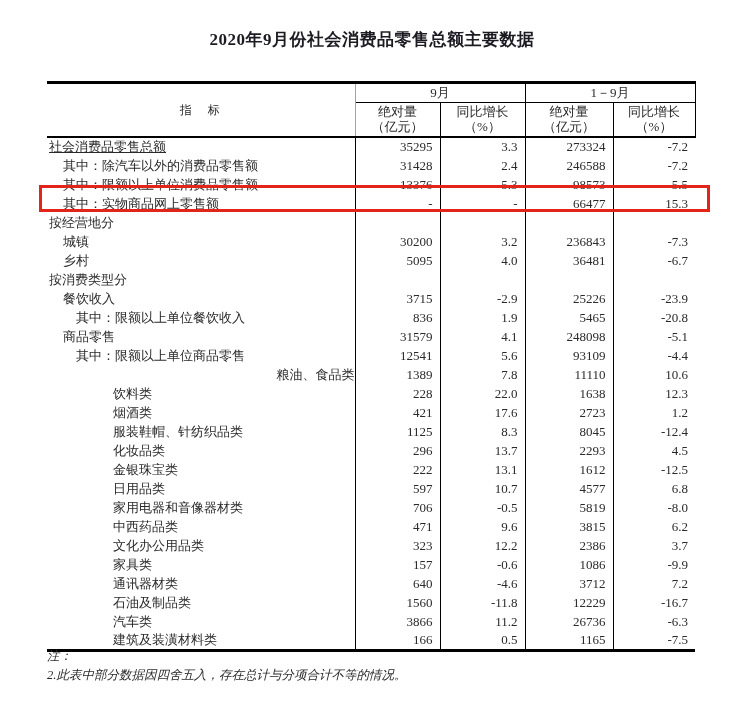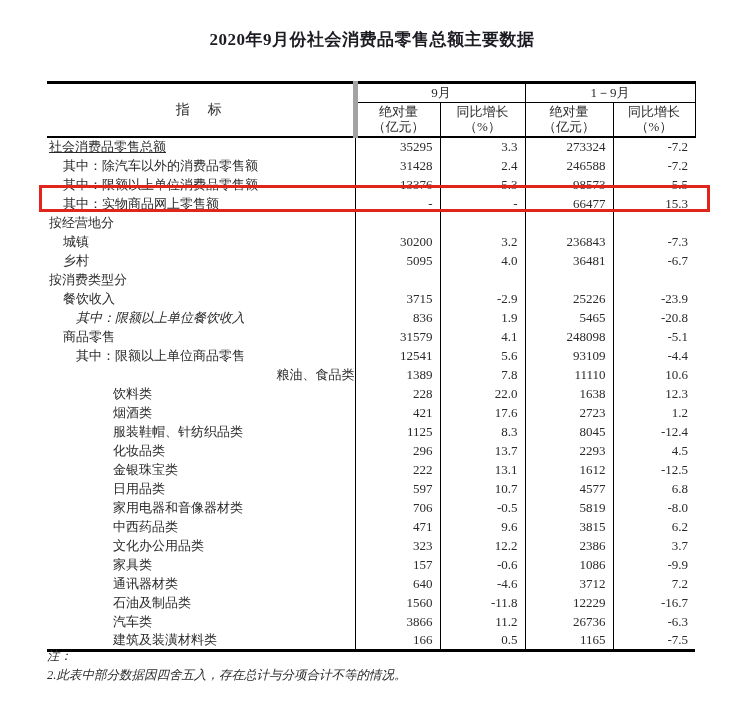--- a/index.html
+++ b/index.html
@@ -18,21 +18,21 @@
     border-collapse:collapse; table-layout:fixed; width:648px;
     border-top:3px solid #000; border-bottom:3px solid #000;
     font-size:13px; color:#2a2a2a;
   }
   col.c-label { width:308px; }
   col.c-v1 { width:85px; }
   col.c-v2 { width:85px; }
   col.c-v3 { width:88px; }
   col.c-v4 { width:82px; }
   th { font-weight:normal; text-align:center; vertical-align:middle; }
-  th.indicator { border-right:5px solid #a3a3a3; border-bottom:2px solid #000; font-size:14px; letter-spacing:2px; }
+  th.indicator { border-right:1px solid #a3a3a3; border-bottom:2px solid #000; font-size:12px; letter-spacing:2px; }
   th.grp { height:20px; border-bottom:1px solid #000; border-right:1px solid #000; font-size:13px; }
   th.sub { height:30px; border-right:1px solid #000; border-bottom:2px solid #000;
            white-space:pre-line; font-size:13px; line-height:15px; padding:1px 0 2px 0; }
   td { height:19px; vertical-align:middle; overflow:hidden; white-space:nowrap; }
   td.lbl { border-right:1px solid #000; text-align:left; }
   td.val { text-align:right; padding-right:7px; }
   td.vborder { border-right:1px solid #000; }
   .highlight-box {
     position:absolute; left:39px; top:185px; width:671px; height:27px;
     border:3px solid #e1251b; pointer-events:none;
@@ -132,21 +132,21 @@
     <td class="val"></td>
   </tr>
           <tr>
     <td class="lbl" style="padding-left: 16px;">餐饮收入</td>
     <td class="val vborder">3715</td>
     <td class="val vborder">-2.9</td>
     <td class="val vborder">25226</td>
     <td class="val">-23.9</td>
   </tr>
           <tr>
-    <td class="lbl" style="padding-left: 29px; font-style: italic;">其中：限额以上单位餐饮收入</td>
+    <td class="lbl" style="padding-left: 29px;">其中：限额以上单位餐饮收入</td>
     <td class="val vborder">836</td>
     <td class="val vborder">1.9</td>
     <td class="val vborder">5465</td>
     <td class="val">-20.8</td>
   </tr>
           <tr>
     <td class="lbl" style="padding-left: 16px;">商品零售</td>
     <td class="val vborder">31579</td>
     <td class="val vborder">4.1</td>
     <td class="val vborder">248098</td>

